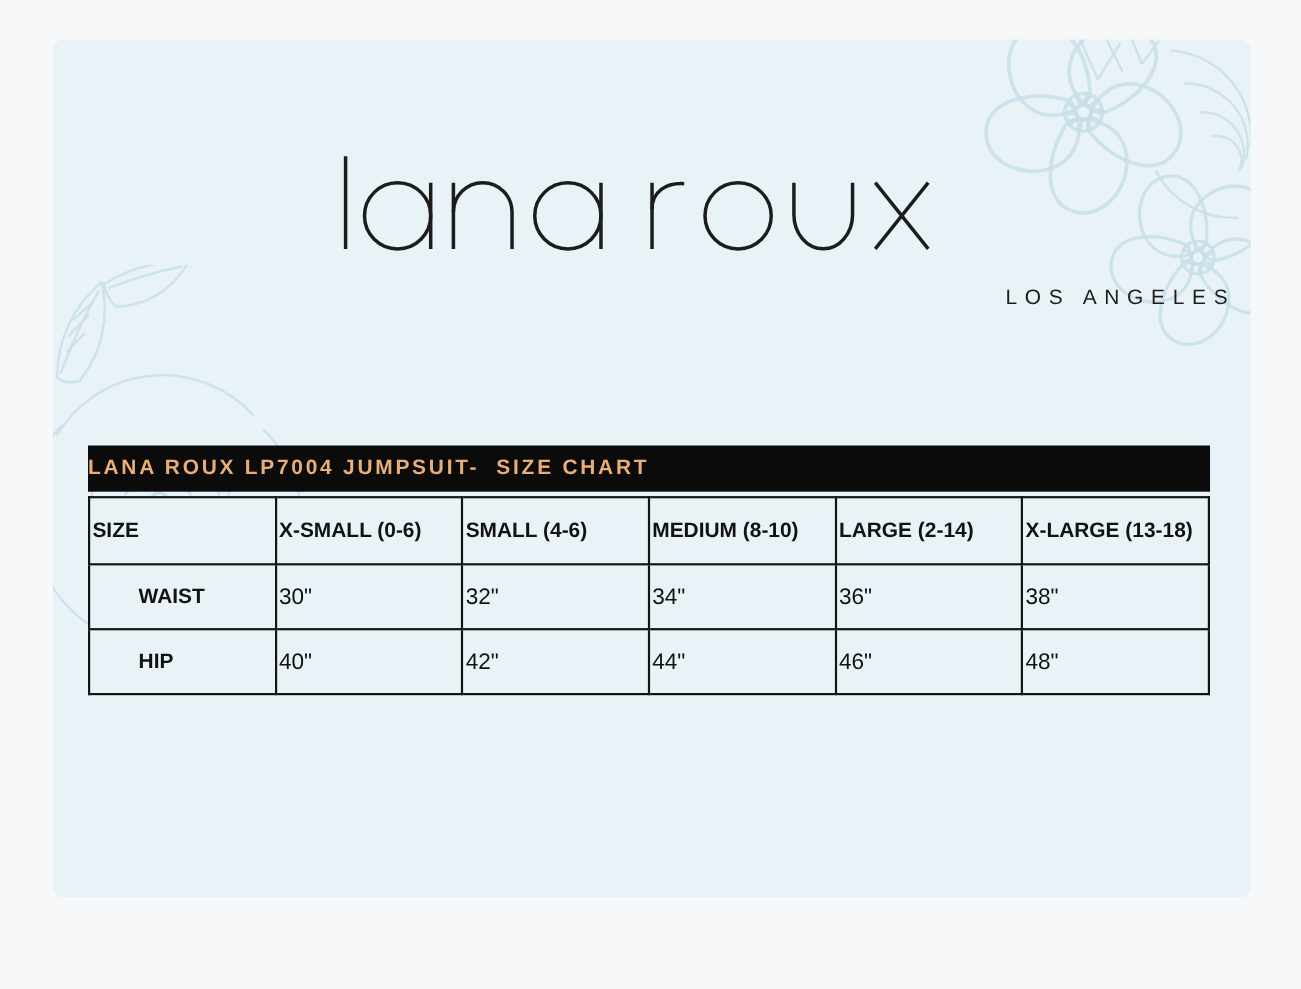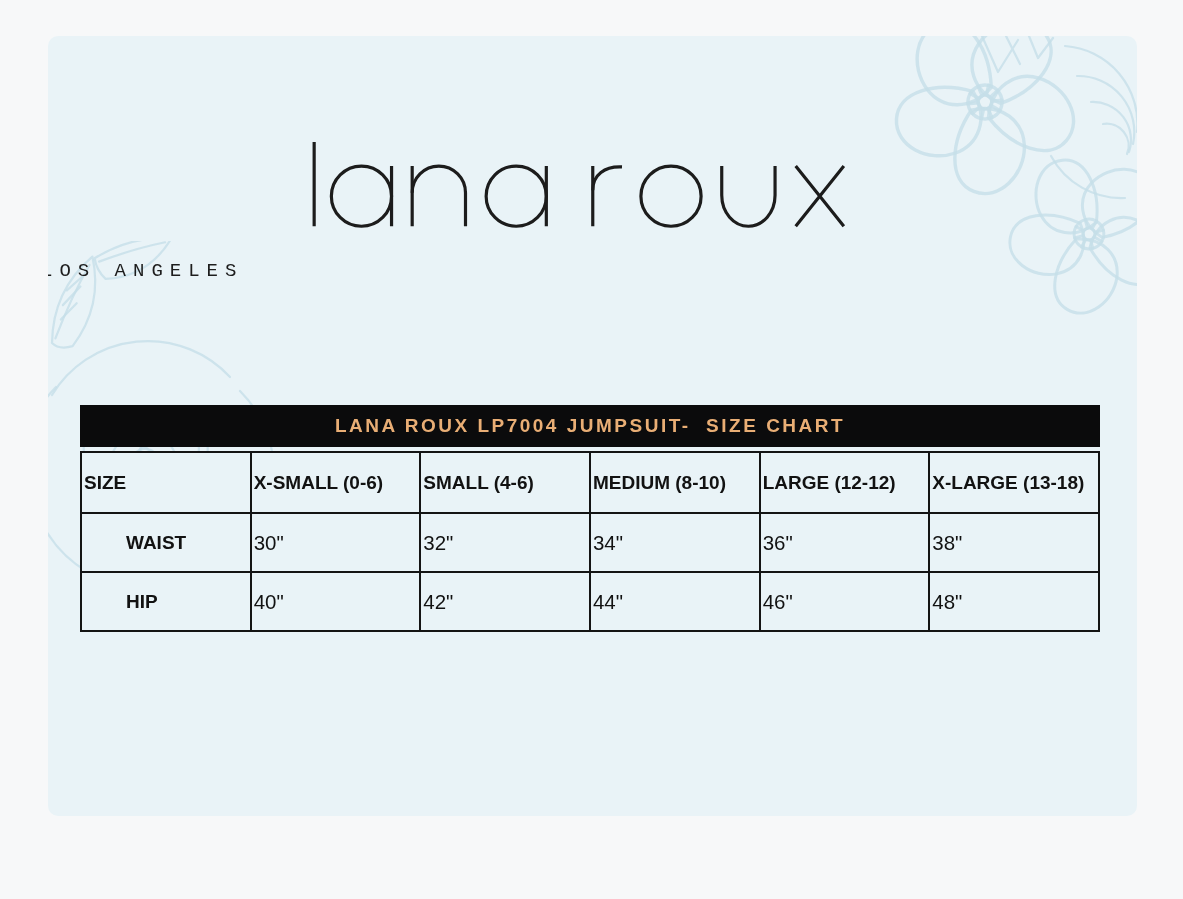--- a/index.html
+++ b/index.html
@@ -26,41 +26,40 @@
   }
   .deco{position:absolute;pointer-events:none;}
   .deco path,.deco circle,.deco line{
     fill:none;stroke:var(--line-art);stroke-width:2.2;stroke-linecap:round;stroke-linejoin:round;opacity:.8;
   }
   .deco-top-right{right:0;top:0;}
   .deco-left{left:0;top:205px;}
 
   .logo-wrap{
     position:absolute;left:0;top:104px;width:100%;
-    text-align:left;
+    text-align:right;
     transform:translateX(-14px);
-    font-family:Liberation Mono, monospace;
   }
   .logo{display:block;margin:0 auto;}
   .logo path,.logo line,.logo circle{
     fill:none;stroke:#1c1c1c;stroke-width:3.7;stroke-linecap:butt;
   }
   .brand-sub{
     margin-top:30px;
     font-size:19px;letter-spacing:7px;color:#1d1d1d;
     text-indent:7px; 
   }
   .sr-only{position:absolute;width:1px;height:1px;overflow:hidden;clip:rect(0 0 0 0);white-space:nowrap;}
 
   .chart{
     position:absolute;left:32px;top:369px;width:1020px;
   }
   .title-bar{
     height:42px;background:var(--bar-bg);
-    display:flex;align-items:center;justify-content:center;
+    display:flex;align-items:center;justify-content:flex-start;
     margin-bottom:4px;
   }
   .title-bar span{
     color:var(--title-gold);
     font-weight:700;font-size:19px;letter-spacing:2.5px;
     white-space:pre;
   }
   table.size-table{
     width:100%;border-collapse:collapse;table-layout:fixed;
   }
@@ -194,21 +193,21 @@
     <div class="title-bar">
       <span>LANA ROUX LP7004 JUMPSUIT-  SIZE CHART</span>
     </div>
     <table class="size-table">
       <thead>
         <tr id="header-row">
             <th>SIZE</th>
             <th>X-SMALL (0-6)</th>
             <th>SMALL (4-6)</th>
             <th>MEDIUM (8-10)</th>
-            <th>LARGE (12-12)</th>
+            <th>LARGE (2-14)</th>
             <th>X-LARGE (13-18)</th>
           </tr>
       </thead>
       <tbody id="body-rows">
           <tr>
             <th>WAIST</th>
             <td>30"</td>
             <td>32"</td>
             <td>34"</td>
             <td>36"</td>

